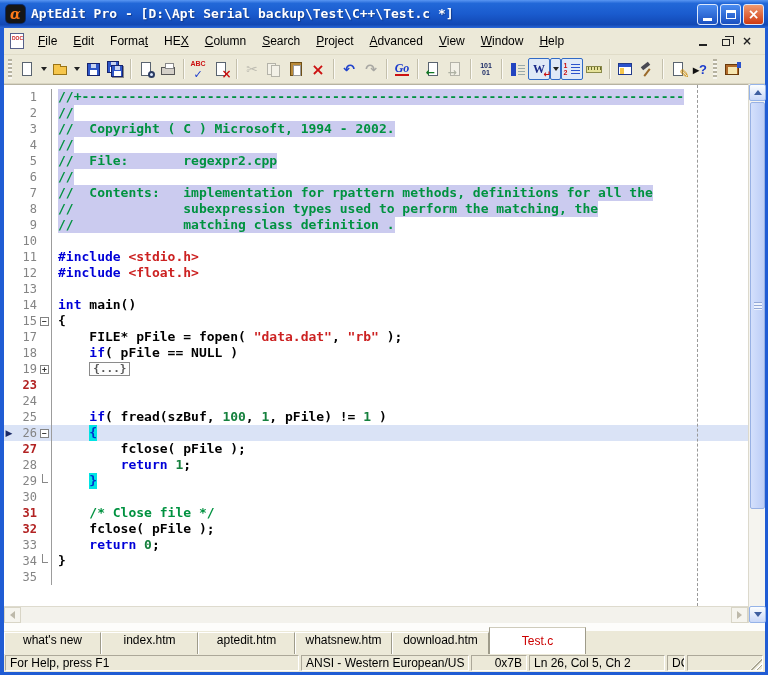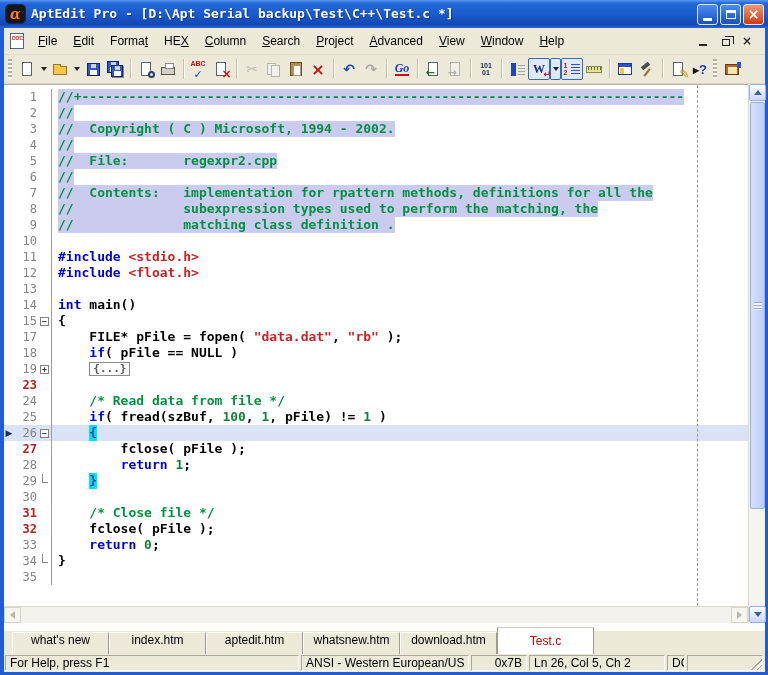--- a/index.html
+++ b/index.html
@@ -126,21 +126,21 @@
   .vthumb::after{content:"";position:absolute;left:3px;top:50%;margin-top:-4px;width:8px;height:8px;
     background:repeating-linear-gradient(180deg,#93a9d8 0 1px,#eef3fd 1px 3px);}
   .hscroll{height:17px;flex:none;width:744px;background:#f3f2ec;border-top:1px solid #dedbce;position:relative;}
   .hbtn{position:absolute;top:0;width:17px;height:16px;background:#f5f4ee;border:1px solid #d8d5c6;display:grid;place-items:center;}
   .hbtn.left{left:0;}
   .hbtn.right{right:0;}
   .tri-left{width:0;height:0;border-top:4px solid transparent;border-bottom:4px solid transparent;border-right:5px solid #bdb9aa;}
   .tri-right{width:0;height:0;border-top:4px solid transparent;border-bottom:4px solid transparent;border-left:5px solid #bdb9aa;}
 
   
-  .tabbar{height:31px;flex:none;display:flex;align-items:flex-end;background:linear-gradient(#fdfdfb 0 8px,#ece9d8 8px);padding-left:8px;}
+  .tabbar{height:31px;flex:none;display:flex;align-items:flex-end;background:linear-gradient(#fdfdfb 0 8px,#ece9d8 8px);}
   .tab{width:97px;height:22px;line-height:22px;text-align:center;background:#ece9d8;border:1px solid #fff;border-right:1px solid #9e9b8a;border-bottom:none;
     font:12px "Liberation Sans",sans-serif;color:#000;overflow:hidden;white-space:nowrap;}
   .tab.active{background:#fff;color:#cc0000;height:27px;line-height:27px;border:1px solid #9e9b8a;border-top-color:#cfccbc;border-bottom:none;}
 
   
   .statusbar{height:18px;flex:none;display:flex;gap:2px;align-items:stretch;background:#ece9d8;padding:1px 2px 1px 1px;font:12px/14px "Liberation Sans",sans-serif;}
   .sbp{border:1px solid;border-color:#aca899 #fff #fff #aca899;padding:0 4px;overflow:hidden;white-space:nowrap;color:#000;}
   .sb1{flex:1;}
   .sb2{width:168px;}
   .sb3{width:56px;text-align:right;}
@@ -557,24 +557,20 @@
               <span class="g-fold"></span>
             </span>
             <span class="code"></span>
           </div>
           <div class="row">
             <span class="gut">
               <span class="g-tri"></span>
               <span class="g-num">24</span>
               <span class="g-fold"></span>
             </span>
-            <span class="code">
-              <span class="c-txt">    </span>
-              <span class="c-cm">/* Read data from file */</span>
-            </span>
           </div>
           <div class="row">
             <span class="gut">
               <span class="g-tri"></span>
               <span class="g-num">25</span>
               <span class="g-fold"></span>
             </span>
             <span class="code">
               <span class="c-txt">    </span>
               <span class="c-kw">if</span>

